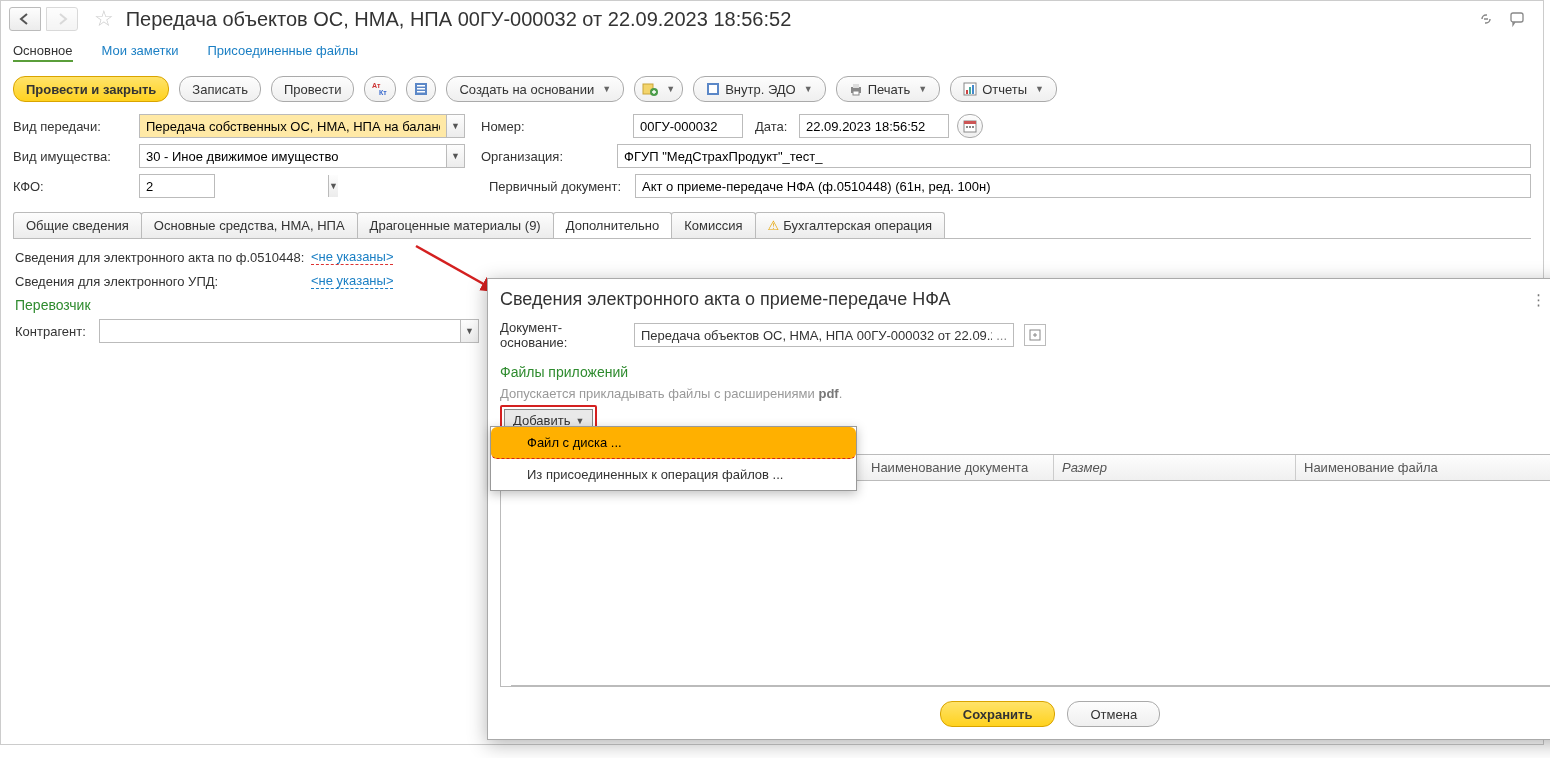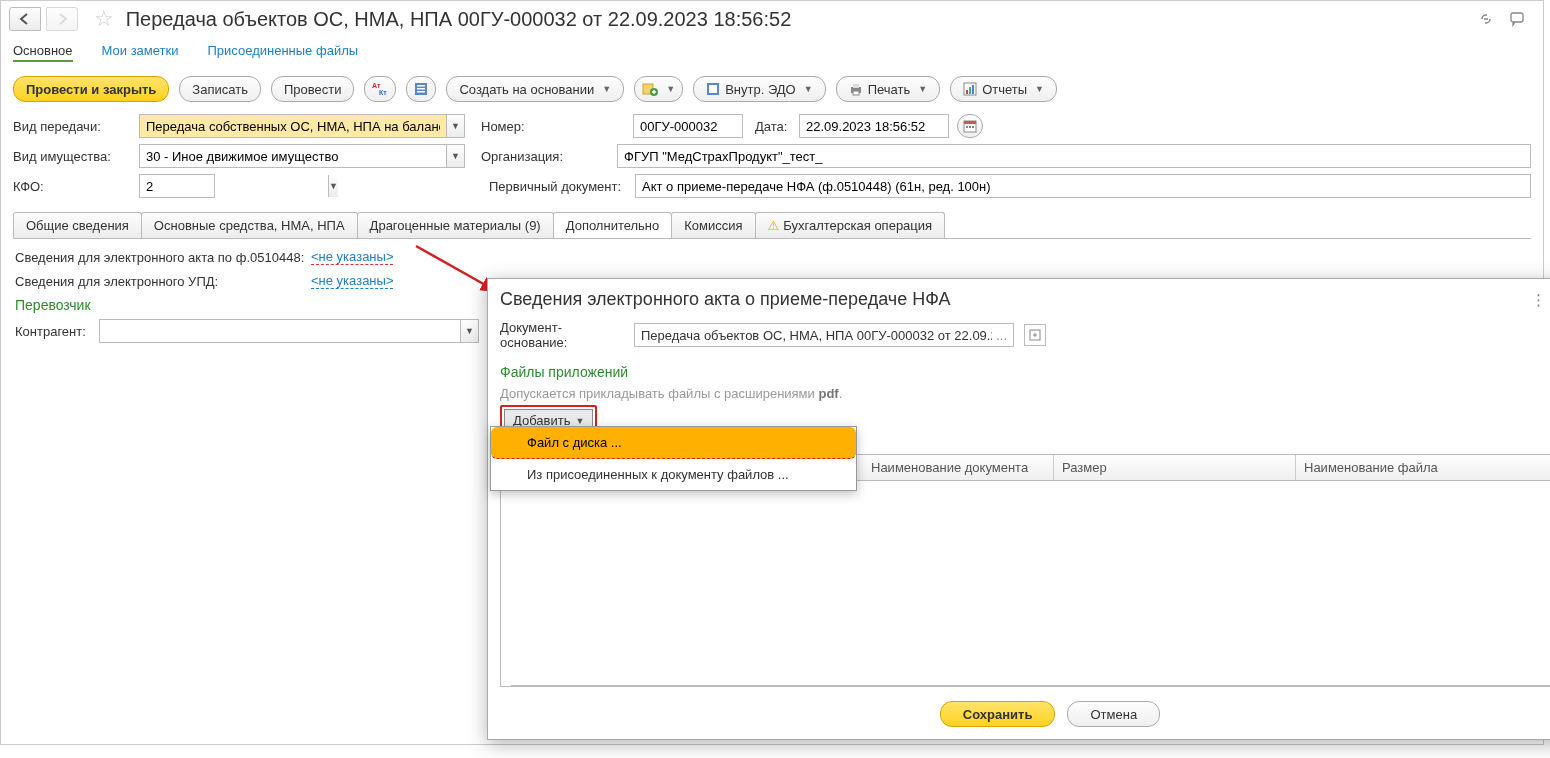--- a/index.html
+++ b/index.html
@@ -519,29 +519,29 @@
     <div class="add-btn-wrap">
       <span class="add-btn">
         <span>Добавить</span>
         <span class="caret">▼</span>
       </span>
     </div>
 
     <div class="tbl">
       <div class="tbl-head">
         <div class="th" style="width:543px;padding-left:360px;">Наименование документа</div>
-        <div class="th" style="width:242px;">Размер</div>
+        <div class="th" style="width:242px;font-style:italic;">Размер</div>
         <div class="th" style="flex:1;">Наименование файла</div>
       </div>
       <div class="tbl-body"></div>
       <div class="tbl-border-line"></div>
     </div>
   </div>
   <div class="dlg-footer">
     <span class="btn btn-primary" style="padding:4px 22px;">Сохранить</span>
     <span class="btn" style="padding:4px 22px;">Отмена</span>
   </div>
 </div>
 
 <div class="dropdown">
   <div class="dd-item hl">Файл с диска ...</div>
-  <div class="dd-item">Из присоединенных к документу файлов ...</div>
+  <div class="dd-item">Из присоединенных к операция файлов ...</div>
 </div>
 
 </body></html>

